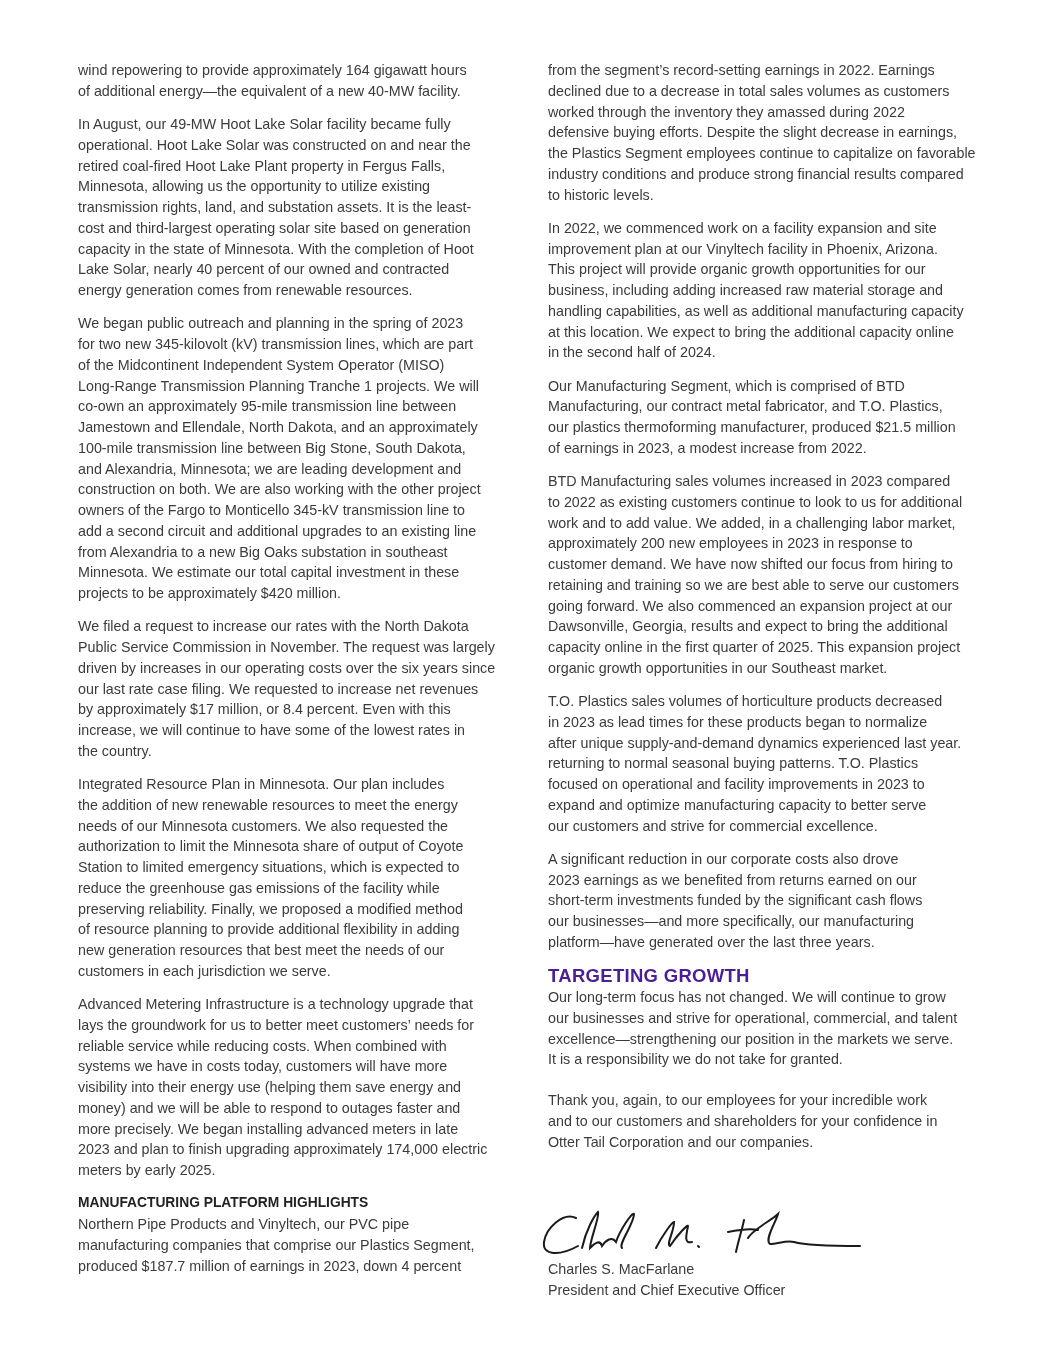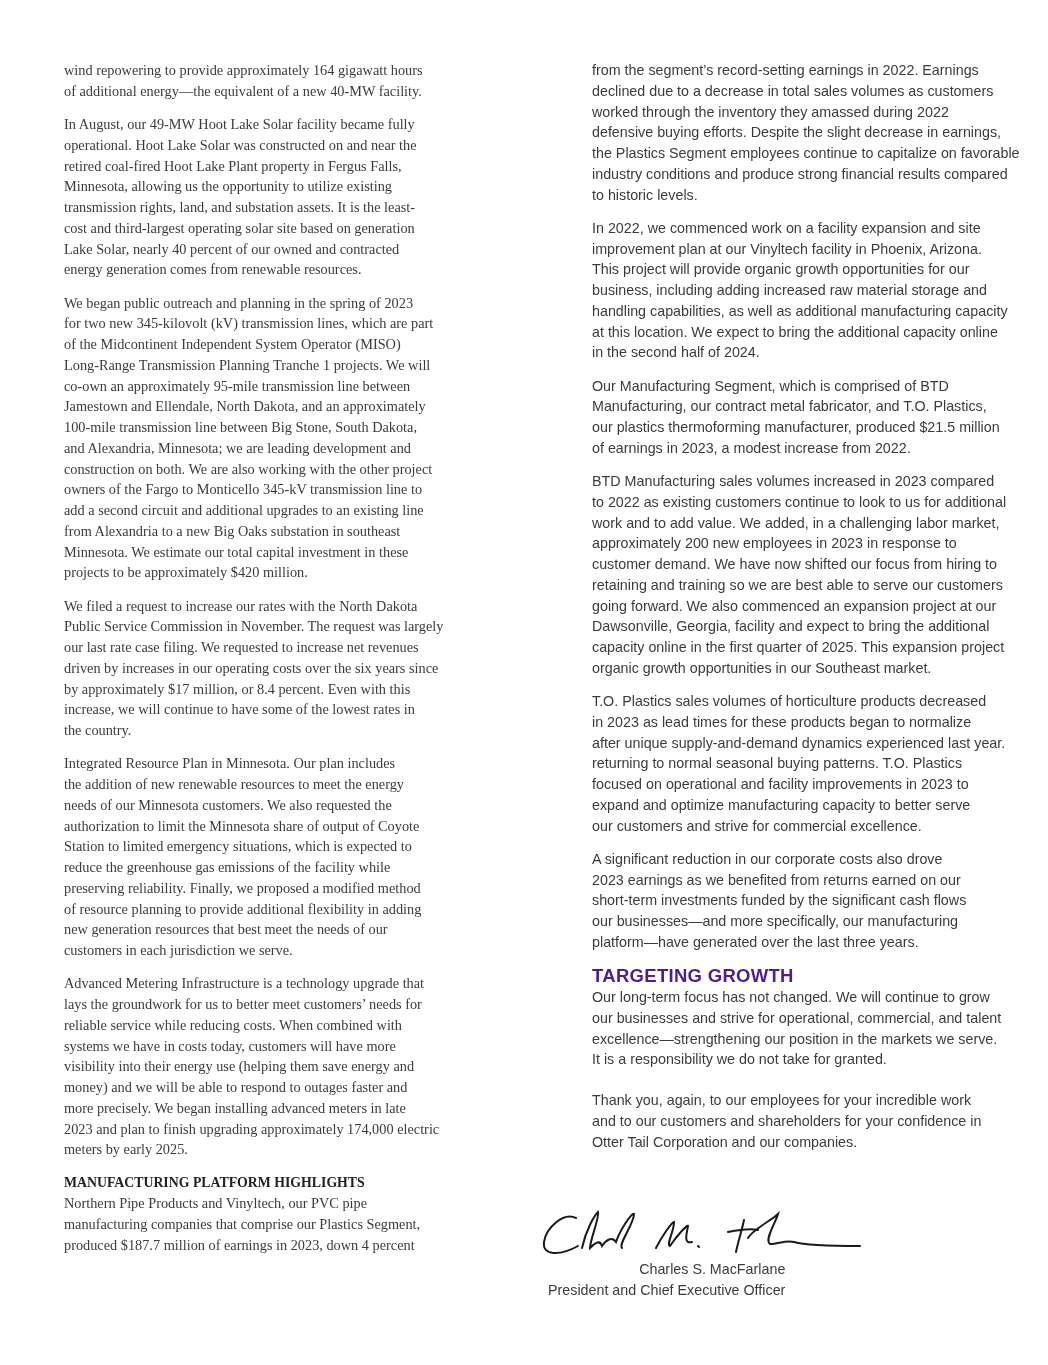--- a/index.html
+++ b/index.html
@@ -1,45 +1,46 @@
 <!DOCTYPE html>
 <html><head>
 <meta charset="utf-8">
 <style>
   html, body { margin: 0; padding: 0; background: #ffffff; }
   body { width: 1048px; height: 1365px; position: relative; overflow: hidden;
          font-family: "Liberation Sans", "DejaVu Sans", sans-serif; color: #3b3b3b; }
   .col { position: absolute; top: 60px; font-size: 14.3px; line-height: 20.75px; }
-  .col-left { left: 64px; width: 440px; font-family: Liberation Serif, serif; }
-  .col-right { left: 548px; width: 445px; margin-left: 44px; }
+  .col-left { left: 78px; width: 440px; }
+  .col-right { left: 548px; width: 445px; }
   .para { margin: 0 0 12.5px 0; }
   .line { display: block; white-space: nowrap; }
   .subhead { font-weight: bold; color: #222222; margin: 0; font-size: 13.8px; }
   .section-title { font-weight: bold; color: #1f4e8c; font-size: 18.5px; line-height: 22px;
                    margin: 4px 0 0 0; letter-spacing: 0.3px; }
   .gap { height: 20px; }
   .signature { position: absolute; left: 538px; top: 1200px; width: 330px; height: 62px; }
-  .signer { position: absolute; left: 548px; top: 1259px; font-size: 14.3px; line-height: 20.75px; text-align: right; }
+  .signer { position: absolute; left: 548px; top: 1259px; font-size: 14.3px; line-height: 20.75px; }
 </style>
 </head>
 <body style="color: rgb(59, 59, 59);">
 
 <div class="col col-left">
   <div id="left-paras">
       <div class="para">
         <span class="line">wind repowering to provide approximately 164 gigawatt hours</span>
         <span class="line">of additional energy—the equivalent of a new 40-MW facility.</span>
       </div>
       <div class="para">
         <span class="line">In August, our 49-MW Hoot Lake Solar facility became fully</span>
         <span class="line">operational. Hoot Lake Solar was constructed on and near the</span>
         <span class="line">retired coal-fired Hoot Lake Plant property in Fergus Falls,</span>
         <span class="line">Minnesota, allowing us the opportunity to utilize existing</span>
         <span class="line">transmission rights, land, and substation assets. It is the least-</span>
         <span class="line">cost and third-largest operating solar site based on generation</span>
+        <span class="line">capacity in the state of Minnesota. With the completion of Hoot</span>
         <span class="line">Lake Solar, nearly 40 percent of our owned and contracted</span>
         <span class="line">energy generation comes from renewable resources.</span>
       </div>
       <div class="para">
         <span class="line">We began public outreach and planning in the spring of 2023</span>
         <span class="line">for two new 345-kilovolt (kV) transmission lines, which are part</span>
         <span class="line">of the Midcontinent Independent System Operator (MISO)</span>
         <span class="line">Long-Range Transmission Planning Tranche 1 projects. We will</span>
         <span class="line">co-own an approximately 95-mile transmission line between</span>
         <span class="line">Jamestown and Ellendale, North Dakota, and an approximately</span>
@@ -48,22 +49,22 @@
         <span class="line">construction on both. We are also working with the other project</span>
         <span class="line">owners of the Fargo to Monticello 345-kV transmission line to</span>
         <span class="line">add a second circuit and additional upgrades to an existing line</span>
         <span class="line">from Alexandria to a new Big Oaks substation in southeast</span>
         <span class="line">Minnesota. We estimate our total capital investment in these</span>
         <span class="line">projects to be approximately $420 million.</span>
       </div>
       <div class="para">
         <span class="line">We filed a request to increase our rates with the North Dakota</span>
         <span class="line">Public Service Commission in November. The request was largely</span>
+        <span class="line">driven by increases in our operating costs over the six years since</span>
         <span class="line">our last rate case filing. We requested to increase net revenues</span>
-        <span class="line">driven by increases in our operating costs over the six years since</span>
         <span class="line">by approximately $17 million, or 8.4 percent. Even with this</span>
         <span class="line">increase, we will continue to have some of the lowest rates in</span>
         <span class="line">the country.</span>
       </div>
       <div class="para">
         <span class="line">Integrated Resource Plan in Minnesota. Our plan includes</span>
         <span class="line">the addition of new renewable resources to meet the energy</span>
         <span class="line">needs of our Minnesota customers. We also requested the</span>
         <span class="line">authorization to limit the Minnesota share of output of Coyote</span>
         <span class="line">Station to limited emergency situations, which is expected to</span>
@@ -120,21 +121,21 @@
         <span class="line">of earnings in 2023, a modest increase from 2022.</span>
       </div>
       <div class="para">
         <span class="line">BTD Manufacturing sales volumes increased in 2023 compared</span>
         <span class="line">to 2022 as existing customers continue to look to us for additional</span>
         <span class="line">work and to add value. We added, in a challenging labor market,</span>
         <span class="line">approximately 200 new employees in 2023 in response to</span>
         <span class="line">customer demand. We have now shifted our focus from hiring to</span>
         <span class="line">retaining and training so we are best able to serve our customers</span>
         <span class="line">going forward. We also commenced an expansion project at our</span>
-        <span class="line">Dawsonville, Georgia, facility and expect to bring the additional</span>
+        <span class="line">Dawsonville, Georgia, results and expect to bring the additional</span>
         <span class="line">capacity online in the first quarter of 2025. This expansion project</span>
         <span class="line">organic growth opportunities in our Southeast market.</span>
       </div>
       <div class="para">
         <span class="line">T.O. Plastics sales volumes of horticulture products decreased</span>
         <span class="line">in 2023 as lead times for these products began to normalize</span>
         <span class="line">after unique supply-and-demand dynamics experienced last year.</span>
         <span class="line">returning to normal seasonal buying patterns. T.O. Plastics</span>
         <span class="line">focused on operational and facility improvements in 2023 to</span>
         <span class="line">expand and optimize manufacturing capacity to better serve</span>

